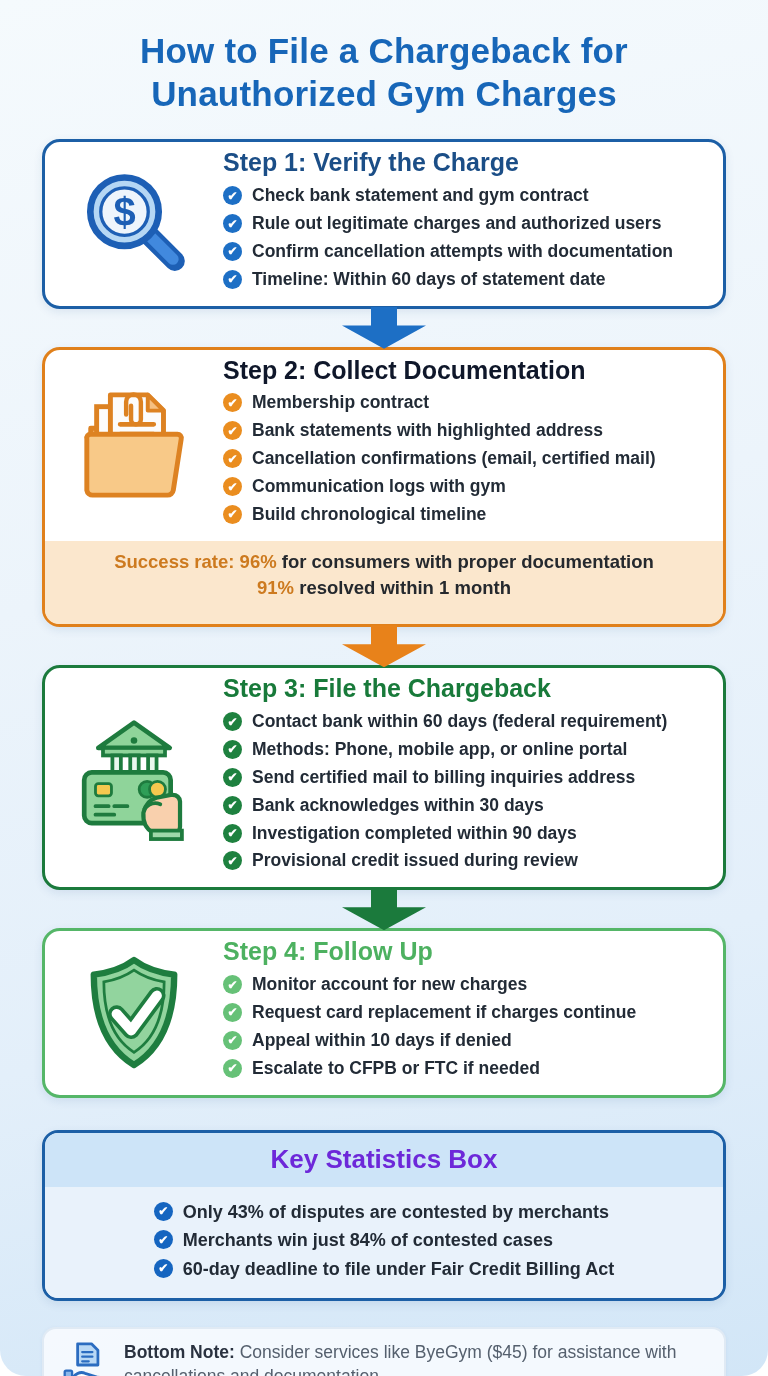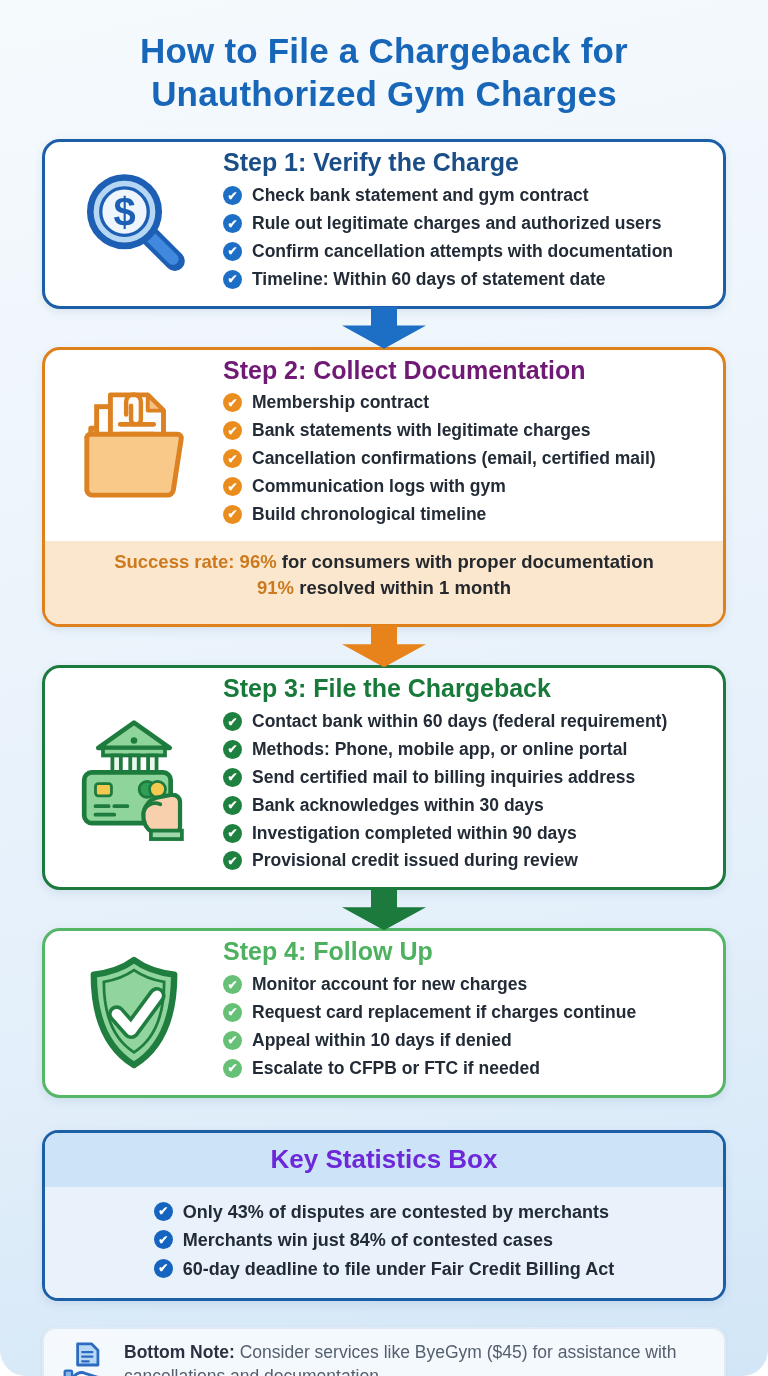--- a/index.html
+++ b/index.html
@@ -17,21 +17,21 @@
   .step{
     background:#ffffff;border:3px solid #1c5fa6;border-radius:18px;
     box-shadow:0 3px 10px rgba(23,70,130,.10);
     display:flex;flex-direction:column;position:relative;z-index:1;
   }
   .step-row{display:flex;align-items:center;}
   .icon-col{flex:0 0 178px;display:flex;align-items:center;justify-content:center;padding:12px 0;}
   .content{flex:1;padding:6px 16px 15px 0;}
   .step-heading{margin:0 0 8px;font-size:25px;font-weight:800;line-height:1.15;}
   .s1{border-color:#1c5fa6}.s1 .step-heading{color:#1b4e87}
-  .s2{border-color:#e0801b}.s2 .step-heading{color:#701a75}
+  .s2{border-color:#e0801b}.s2 .step-heading{color:#0f172a}
   .s3{border-color:#1b7a3c}.s3 .step-heading{color:#187a3a}
   .s4{border-color:#55b668}.s4 .step-heading{color:#4db160}
   .checklist{list-style:none;margin:0;padding:0;display:flex;flex-direction:column;gap:6px;}
   .checklist li{display:flex;align-items:flex-start;gap:10px;
     font-size:17.5px;font-weight:600;color:#222b36;line-height:1.25;}
   .check{flex:0 0 19px;height:19px;margin-top:1px;border-radius:50%;
     display:flex;align-items:center;justify-content:center;color:#fff;font-size:12px;line-height:1;}
   .c1 .check{background:#1d6fc5}
   .c2 .check{background:#ea8d1f}
   .c3 .check{background:#1e813f}
@@ -128,21 +128,21 @@
         </div>
         <div class="content">
           <h2 class="step-heading">Step 2: Collect Documentation</h2>
           <ul class="checklist c2">
               <li>
                 <span class="check">✔</span>
                 <span>Membership contract</span>
               </li>
               <li>
                 <span class="check">✔</span>
-                <span>Bank statements with legitimate charges</span>
+                <span>Bank statements with highlighted address</span>
               </li>
               <li>
                 <span class="check">✔</span>
                 <span>Cancellation confirmations (email, certified mail)</span>
               </li>
               <li>
                 <span class="check">✔</span>
                 <span>Communication logs with gym</span>
               </li>
               <li>

